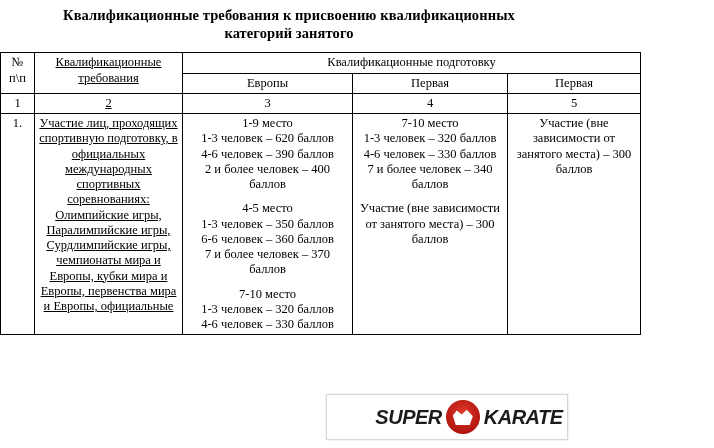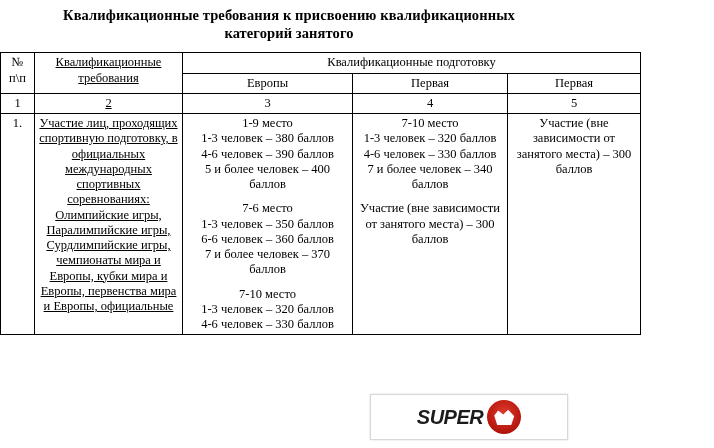--- a/index.html
+++ b/index.html
@@ -74,20 +74,21 @@
     bottom: 8px;
     width: 196px;
     height: 44px;
     background: #ffffff;
     border: 1px solid #d8d8d8;
     box-shadow: 0 0 2px rgba(0,0,0,0.15);
     display: flex;
     align-items: center;
     justify-content: center;
     font-family: "Liberation Sans", sans-serif;
+    padding-left: 44px;
   }
   .wm-inner {
     display: flex;
     align-items: center;
     gap: 4px;
   }
   .wm-text {
     font-size: 20px;
     font-weight: bold;
     font-style: italic;
@@ -154,26 +155,26 @@
         <td class="col-high">3</td>
         <td class="col-first">4</td>
         <td class="col-second">5</td>
       </tr>
       <tr>
         <td class="col-num idx-cell">1.</td>
         <td class="col-req cell-req">Участие лиц, проходящих спортивную подготовку, в официальных международных спортивных соревнованиях: Олимпийские игры, Паралимпийские игры, Сурдлимпийские игры, чемпионаты мира и Европы, кубки мира и Европы, первенства мира и Европы, официальные</td>
         <td class="col-high">
           <div class="block">
             <div class="ttl">1-9 место</div>
-            <div>1-3 человек – 380 баллов</div>
+            <div>1-3 человек – 620 баллов</div>
             <div>4-6 человек – 390 баллов</div>
-            <div>5 и более человек – 400 баллов</div>
-          </div>
-          <div class="block">
-            <div class="ttl">7-6 место</div>
+            <div>2 и более человек – 400 баллов</div>
+          </div>
+          <div class="block">
+            <div class="ttl">4-5 место</div>
             <div>1-3 человек – 350 баллов</div>
             <div>6-6 человек – 360 баллов</div>
             <div>7 и более человек – 370 баллов</div>
           </div>
           <div class="block">
             <div class="ttl">7-10 место</div>
             <div>1-3 человек – 320 баллов</div>
             <div>4-6 человек – 330 баллов</div>
           </div>
         </td>
@@ -194,16 +195,17 @@
           </div>
         </td>
       </tr>
     </tbody>
   </table>
 
   <div class="watermark">
     <div class="wm-inner">
       <span class="wm-text">SUPER</span>
       <span class="wm-circle"></span>
+      <span class="wm-text">KARATE</span>
     </div>
   </div>
 
 </div>
 
 </body></html>

